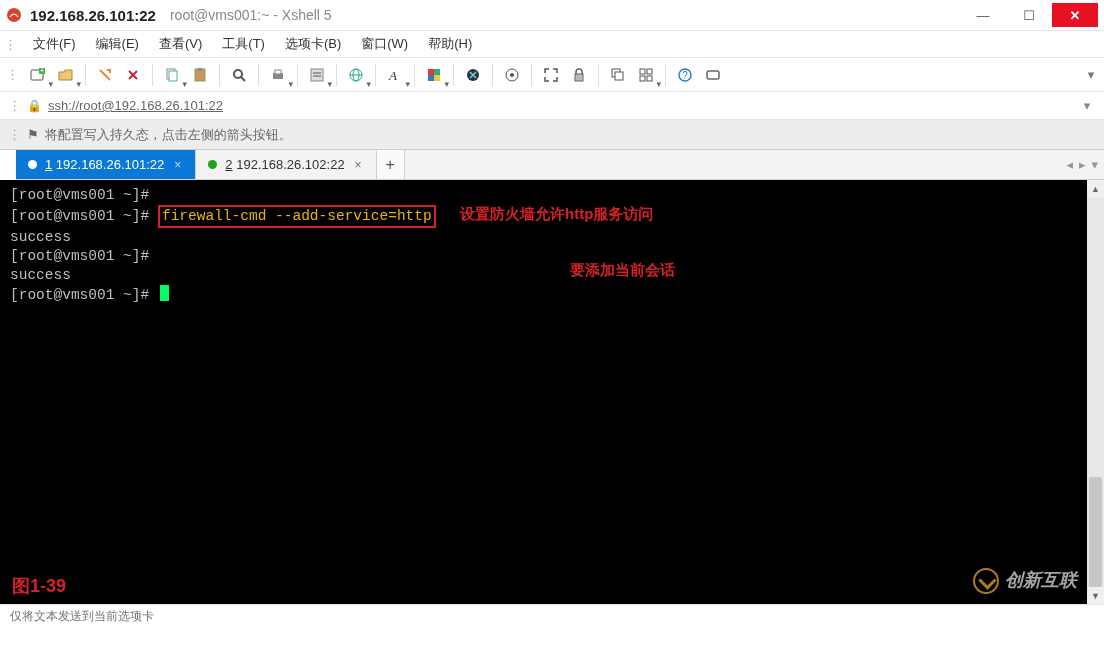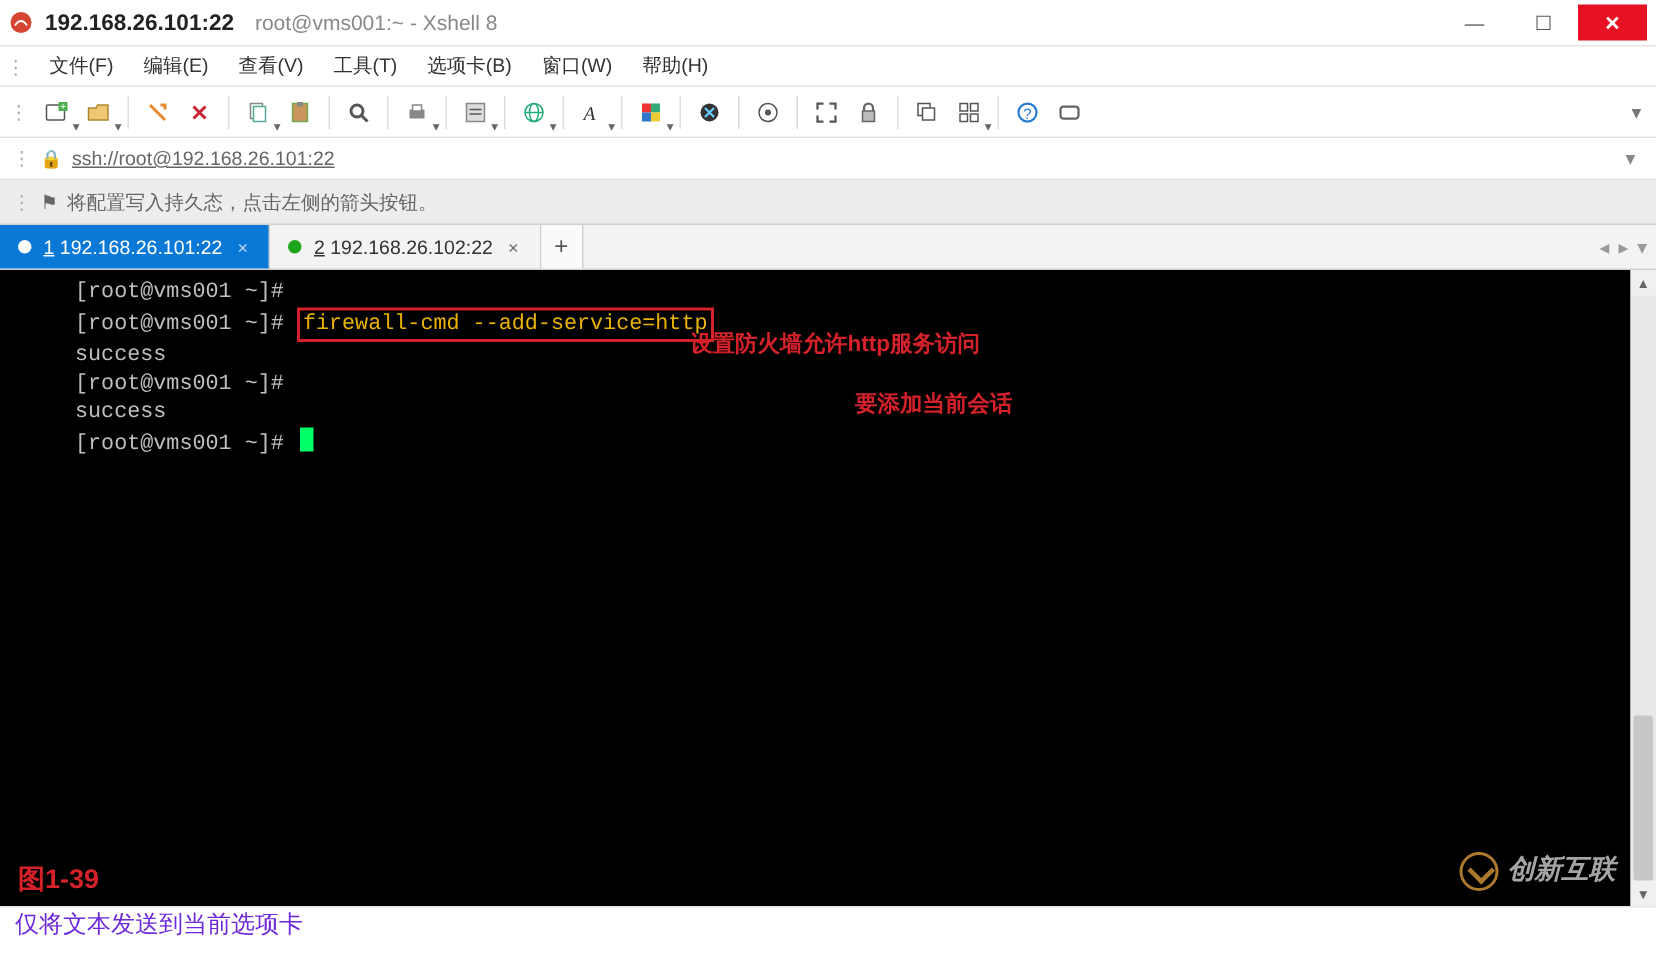--- a/index.html
+++ b/index.html
@@ -19,63 +19,63 @@
   .tbtn { width:26px; height:26px; border-radius:3px; display:flex; align-items:center; justify-content:center; color:#555; position:relative;}
   .tbtn.drop::after{content:"▾"; font-size:9px; position:absolute; right:-2px; bottom:-1px; color:#666;}
   .tsep{ width:1px; height:22px; background:#ddd; margin:0 4px;}
   .toolbar .rightdrop{margin-left:auto; width:14px; height:26px; display:flex; align-items:center; justify-content:center; color:#777;}
   .addrbar { height:28px; display:flex; align-items:center; padding:0 8px; gap:6px; border-bottom:1px solid #e5e5e5; background:#fff; color:#666;}
   .lockicon{font-size:12px;}
   .addrfield{flex:1; border:none; outline:none; font-size:13px; color:#666;text-decoration:underline;}
   .addrdrop{width:18px;text-align:center;color:#888;}
   .hintbar { height:30px; display:flex; align-items:center; padding:0 8px; gap:6px; border-bottom:1px solid #d0d0d0; background:#ededed; color:#666;}
   .flagicon{font-size:13px;}
-  .tabstrip { height:30px; display:flex; align-items:stretch; background:#f3f3f3; border-bottom:1px solid #d0d0d0;}
+  .tabstrip { height:30px; display:flex; align-items:stretch; background:#f3f3f3; border-bottom:1px solid #d0d0d0;margin-left:16px;}
   .sessiontab { display:flex; align-items:center; padding:0 12px; gap:8px; border-right:1px solid #d0d0d0; min-width:180px; color:#333;}
   .sessiontab.active { background:#0a78d6; color:#fff;}
   .tabdot{width:9px;height:9px;border-radius:50%;}
   .dot-blue{background:#0a78d6;}
   .sessiontab.active .dot-blue{background:#fff;}
   .dot-green{background:#1aa51a;}
   .tabtext{font-size:13px;}
   .tabtext u { text-decoration: underline; }
   .tabclose{font-size:12px; opacity:.7; padding:0 2px;}
   .addtab{width:28px;display:flex;align-items:center;justify-content:center;color:#555;border-right:1px solid #d0d0d0;background:#fafafa;font-size:16px;}
   .tabstrip .stretch{flex:1;}
   .tabstrip .navarrows{display:flex;align-items:center;padding:0 6px;color:#999;gap:6px;}
   .terminalwrap{position:relative; height:424px; background:#000; display:flex;}
   .terminal{flex:1; padding:6px 10px 6px 10px; font-family:"Courier New", monospace; font-size:14.5px; line-height:19px; color:#bfbfbf; position:relative;}
-  .tline{white-space:pre;margin-left:40px;}
+  .tline{white-space:pre;}
   .cmdbox{display:inline-block; border:2px solid #d4212a; padding:0 2px; color:#eab308;}
   .annot{position:absolute; color:#d4212a; font-family:"Microsoft YaHei","SimHei",sans-serif; font-weight:700; font-size:15px;}
   .cursor{display:inline-block; width:9px; height:16px; background:#00ff66; vertical-align:-2px; margin-left:2px;}
   .figlabel{position:absolute; left:12px; bottom:8px; color:#d4212a; font-weight:700; font-family:"Microsoft YaHei","SimHei",sans-serif; font-size:18px;}
   .watermark{position:absolute; right:10px; bottom:10px; display:flex; align-items:center; gap:6px; color:#ccc; opacity:.75;}
   .watermark .wmicon{width:26px;height:26px;border-radius:50%;border:2px solid #e6a23c;position:relative;}
   .watermark .wmicon::after{content:"";position:absolute;left:6px;top:4px;width:10px;height:10px;border-left:3px solid #e6a23c;border-bottom:3px solid #e6a23c;transform:rotate(-45deg);}
   .watermark .wmtext{font-size:18px;font-weight:700; font-style:italic; color:#ddd;}
   .scrollbar{width:17px;background:#f0f0f0;display:flex;flex-direction:column;}
   .sb-btn{height:17px;background:#f0f0f0;display:flex;align-items:center;justify-content:center;color:#666;font-size:9px;}
   .sb-track{flex:1;background:#e8e8e8;position:relative;}
   .sb-thumb{position:absolute;left:2px;right:2px;top:280px;bottom:0;background:#c7c7c7;border-radius:2px;}
-  .statusbar{height:24px;display:flex;align-items:center;padding:0 10px;background:#fff;border-top:1px solid #e5e5e5;color:#6d28d9;font-size:16px;}
+  .statusbar{height:24px;display:flex;align-items:center;padding:0 10px;background:#fff;border-top:1px solid #e5e5e5;color:#737373;font-size:12px;}
   svg{display:block;}
 </style>
 </head>
 <body>
 
 <div class="titlebar">
   <span class="logo">
     <svg viewBox="0 0 16 16">
         <circle cx="8" cy="8" r="7" fill="#d64531"></circle>
         <path d="M4 10 Q8 4 12 10" stroke="#fff" stroke-width="1.2" fill="none"></path>
       </svg>
   </span>
   <span class="title1">192.168.26.101:22</span>
-  <span class="title2">root@vms001:~ - Xshell 8</span>
+  <span class="title2">root@vms001:~ - Xshell 5</span>
   <span class="spacer"></span>
   <div class="winbtns">
     <div class="winbtn">—</div>
     <div class="winbtn">☐</div>
     <div class="winbtn close">✕</div>
   </div>
 </div>
 
 <div class="menubar">
   <span class="resize-dots">⋮</span>
@@ -262,21 +262,21 @@
 
 <div class="terminalwrap">
   <div class="terminal">
     <div class="tline"><span>[root@vms001 ~]#</span></div>
     <div class="tline"><span>[root@vms001 ~]#</span> <span class="cmdbox">firewall-cmd --add-service=http</span></div>
     <div class="tline">success</div>
     <div class="tline"><span>[root@vms001 ~]#</span></div>
     <div class="tline">success</div>
     <div class="tline"><span>[root@vms001 ~]#</span> <span class="cursor"></span></div>
 
-    <div class="annot" style="left:460px; top:40px;">设置防火墙允许http服务访问</div>
+    <div class="annot" style="left:460px; top:24px;">设置防火墙允许http服务访问</div>
     <div class="annot" style="left:570px; top:80px;">要添加当前会话</div>
 
     <div class="figlabel">图1-39</div>
 
     <div class="watermark">
       <span class="wmicon"></span>
       <span class="wmtext">创新互联</span>
     </div>
   </div>
   <div class="scrollbar">

